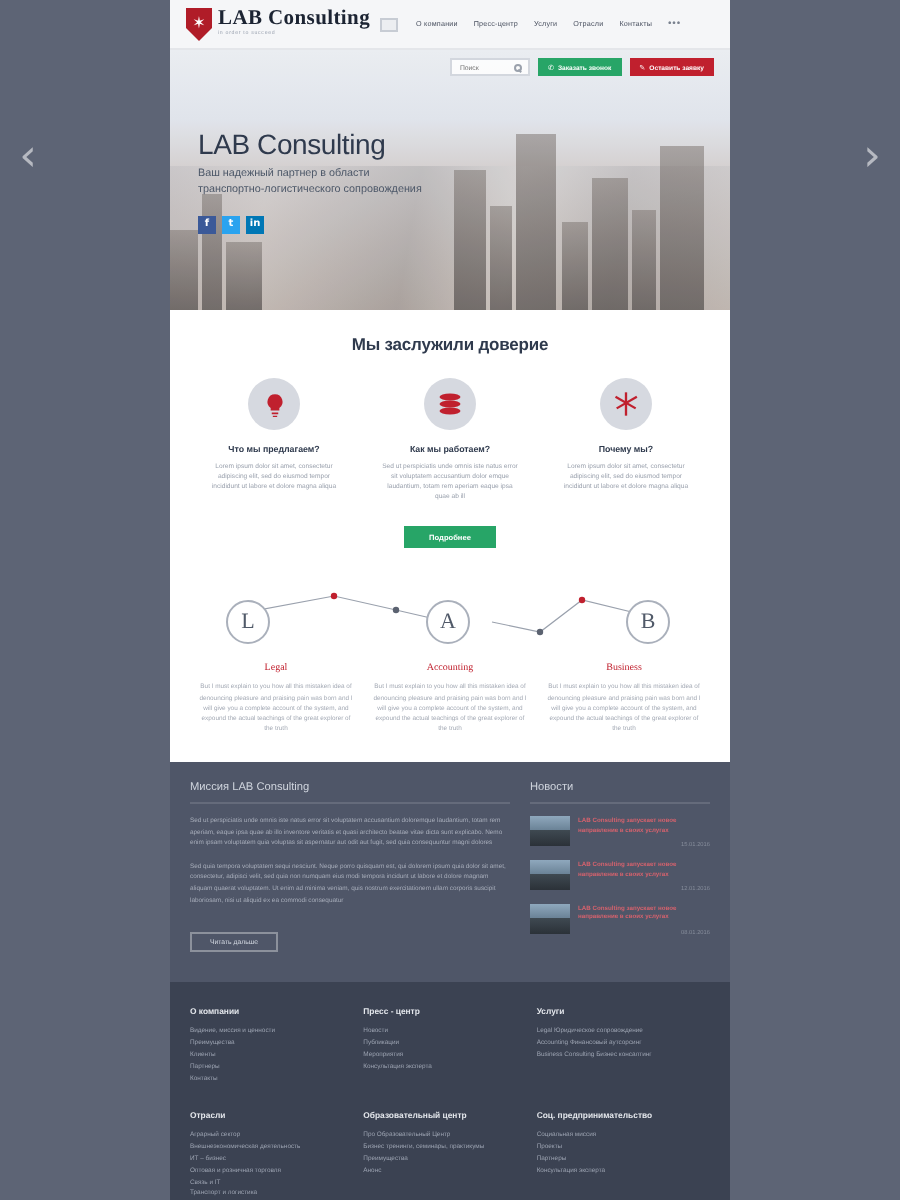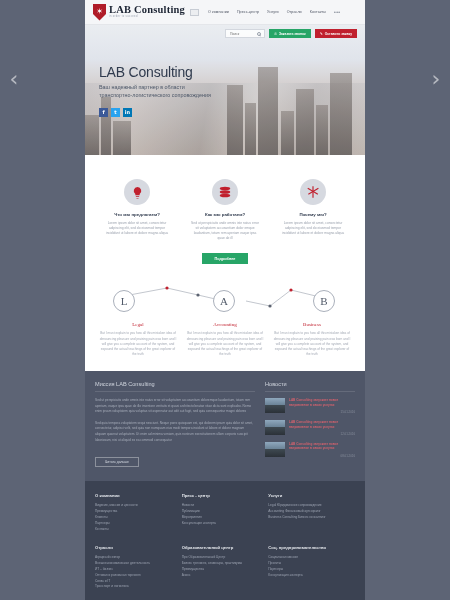--- a/index.html
+++ b/index.html
@@ -256,20 +256,21 @@
         <div class="hero-sub">Ваш надежный партнер в области транспортно-логистического сопровождения</div>
         <div class="socials">
           <div class="soc fb">f</div>
           <div class="soc tw">t</div>
           <div class="soc in">in</div>
         </div>
       </div>
     </div>
 
     <div class="trust">
+      <div class="sec-title">Мы заслужили доверие</div>
       <div class="cards">
 
         <div class="card">
           <div class="circ">
             <svg width="13" height="13" viewBox="0 0 24 24" fill="#c0202e">
               <path d="M12 2a7 7 0 0 0-4 12.7V17h8v-2.3A7 7 0 0 0 12 2zm-3 17h6v1.5H9zm1 3h4v1h-4z"></path>
             </svg>
           </div>
           <div class="card-h">Что мы предлагаем?</div>
           <div class="card-p">Lorem ipsum dolor sit amet, consectetur adipiscing elit, sed do eiusmod tempor incididunt ut labore et dolore magna aliqua</div>

